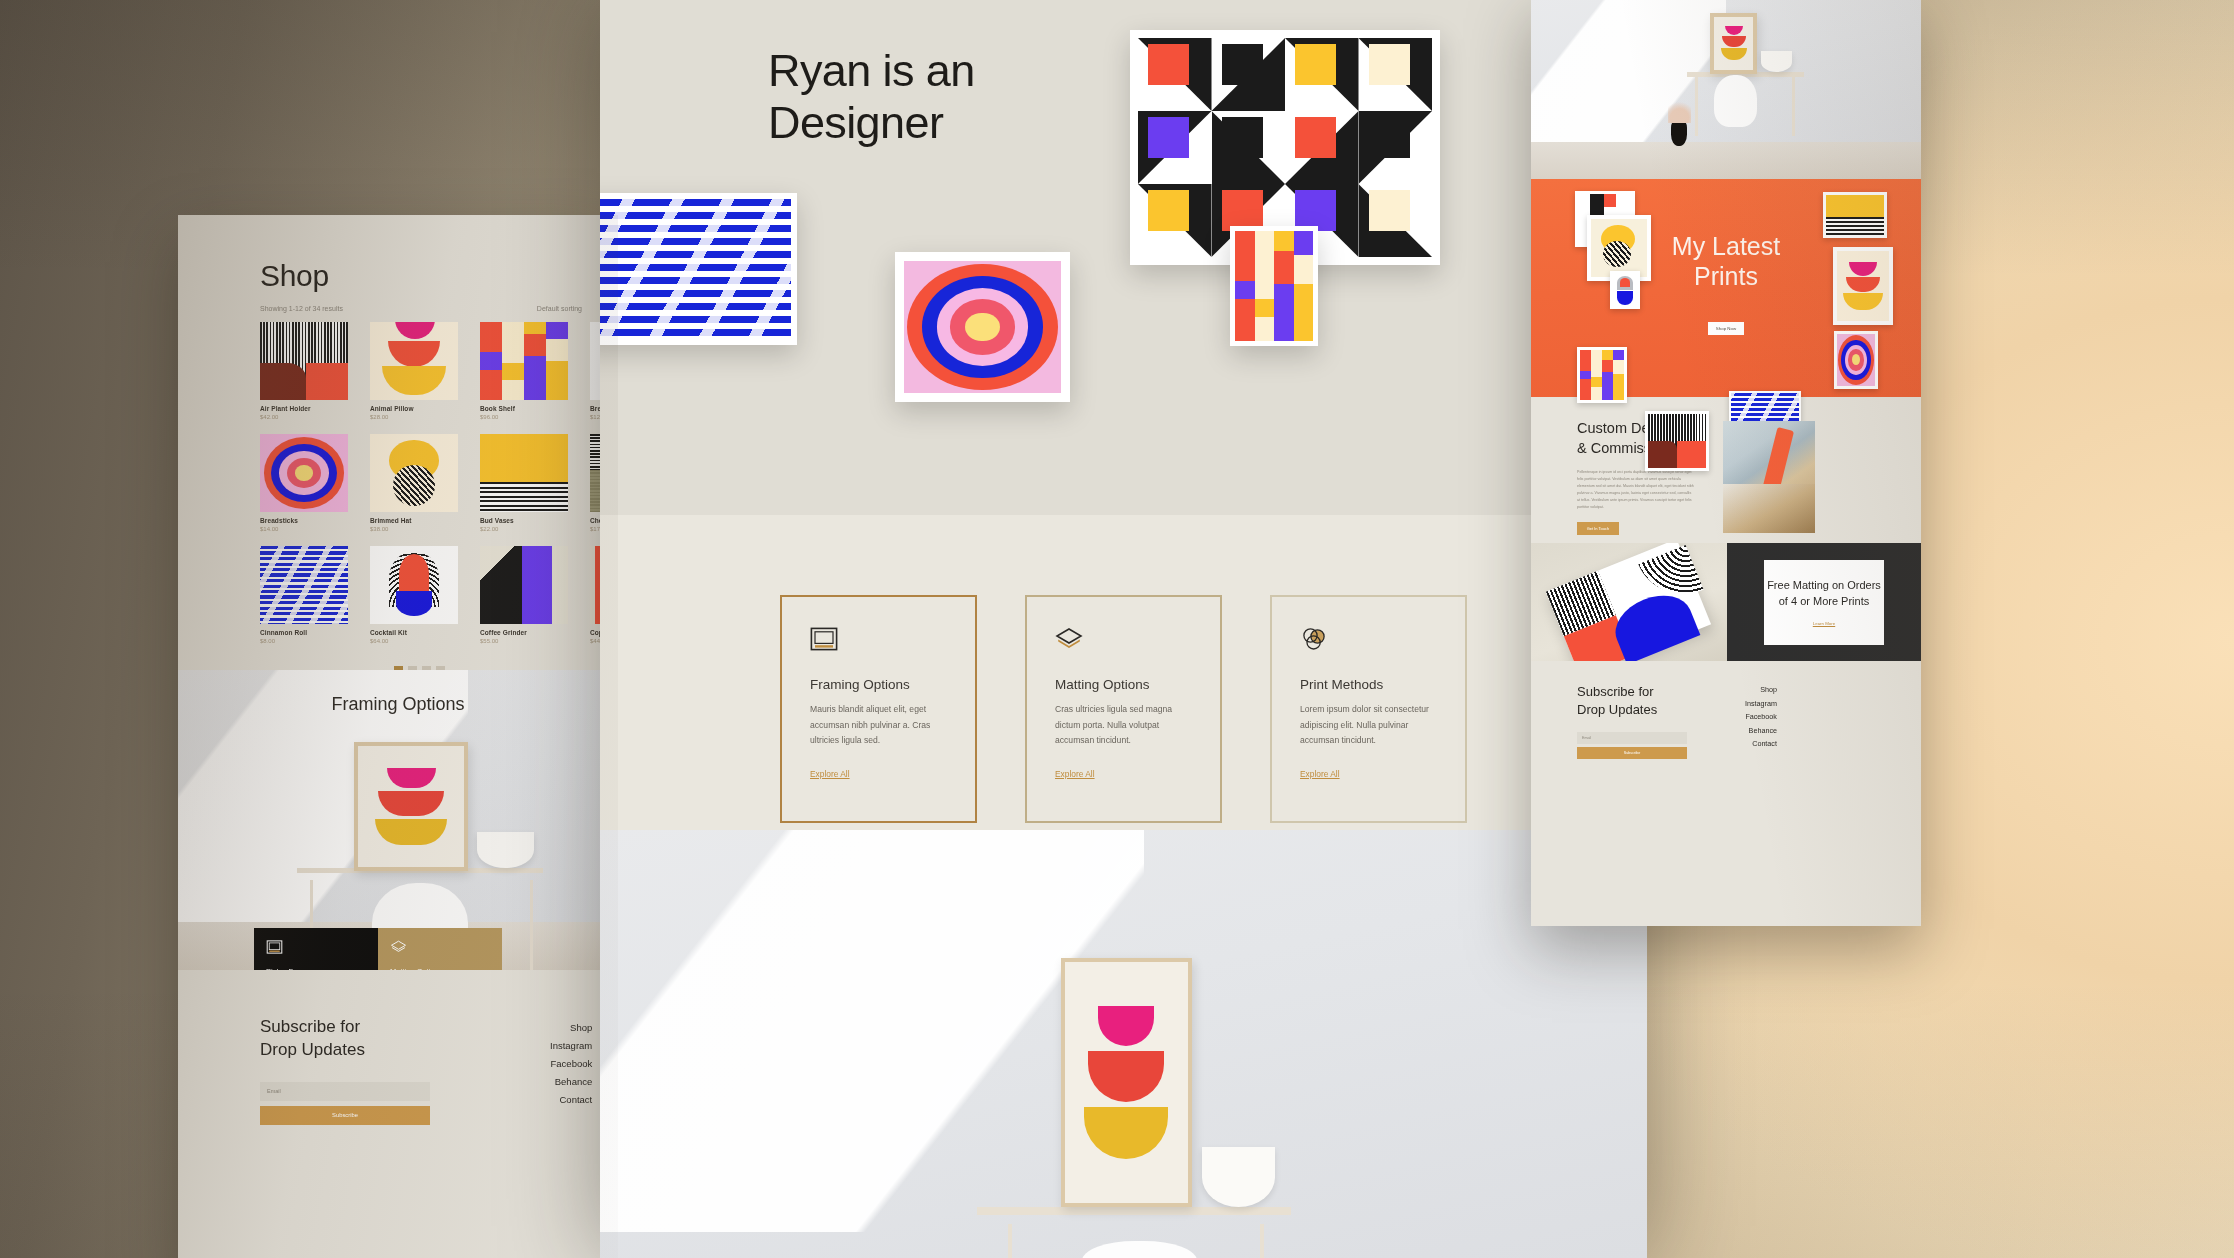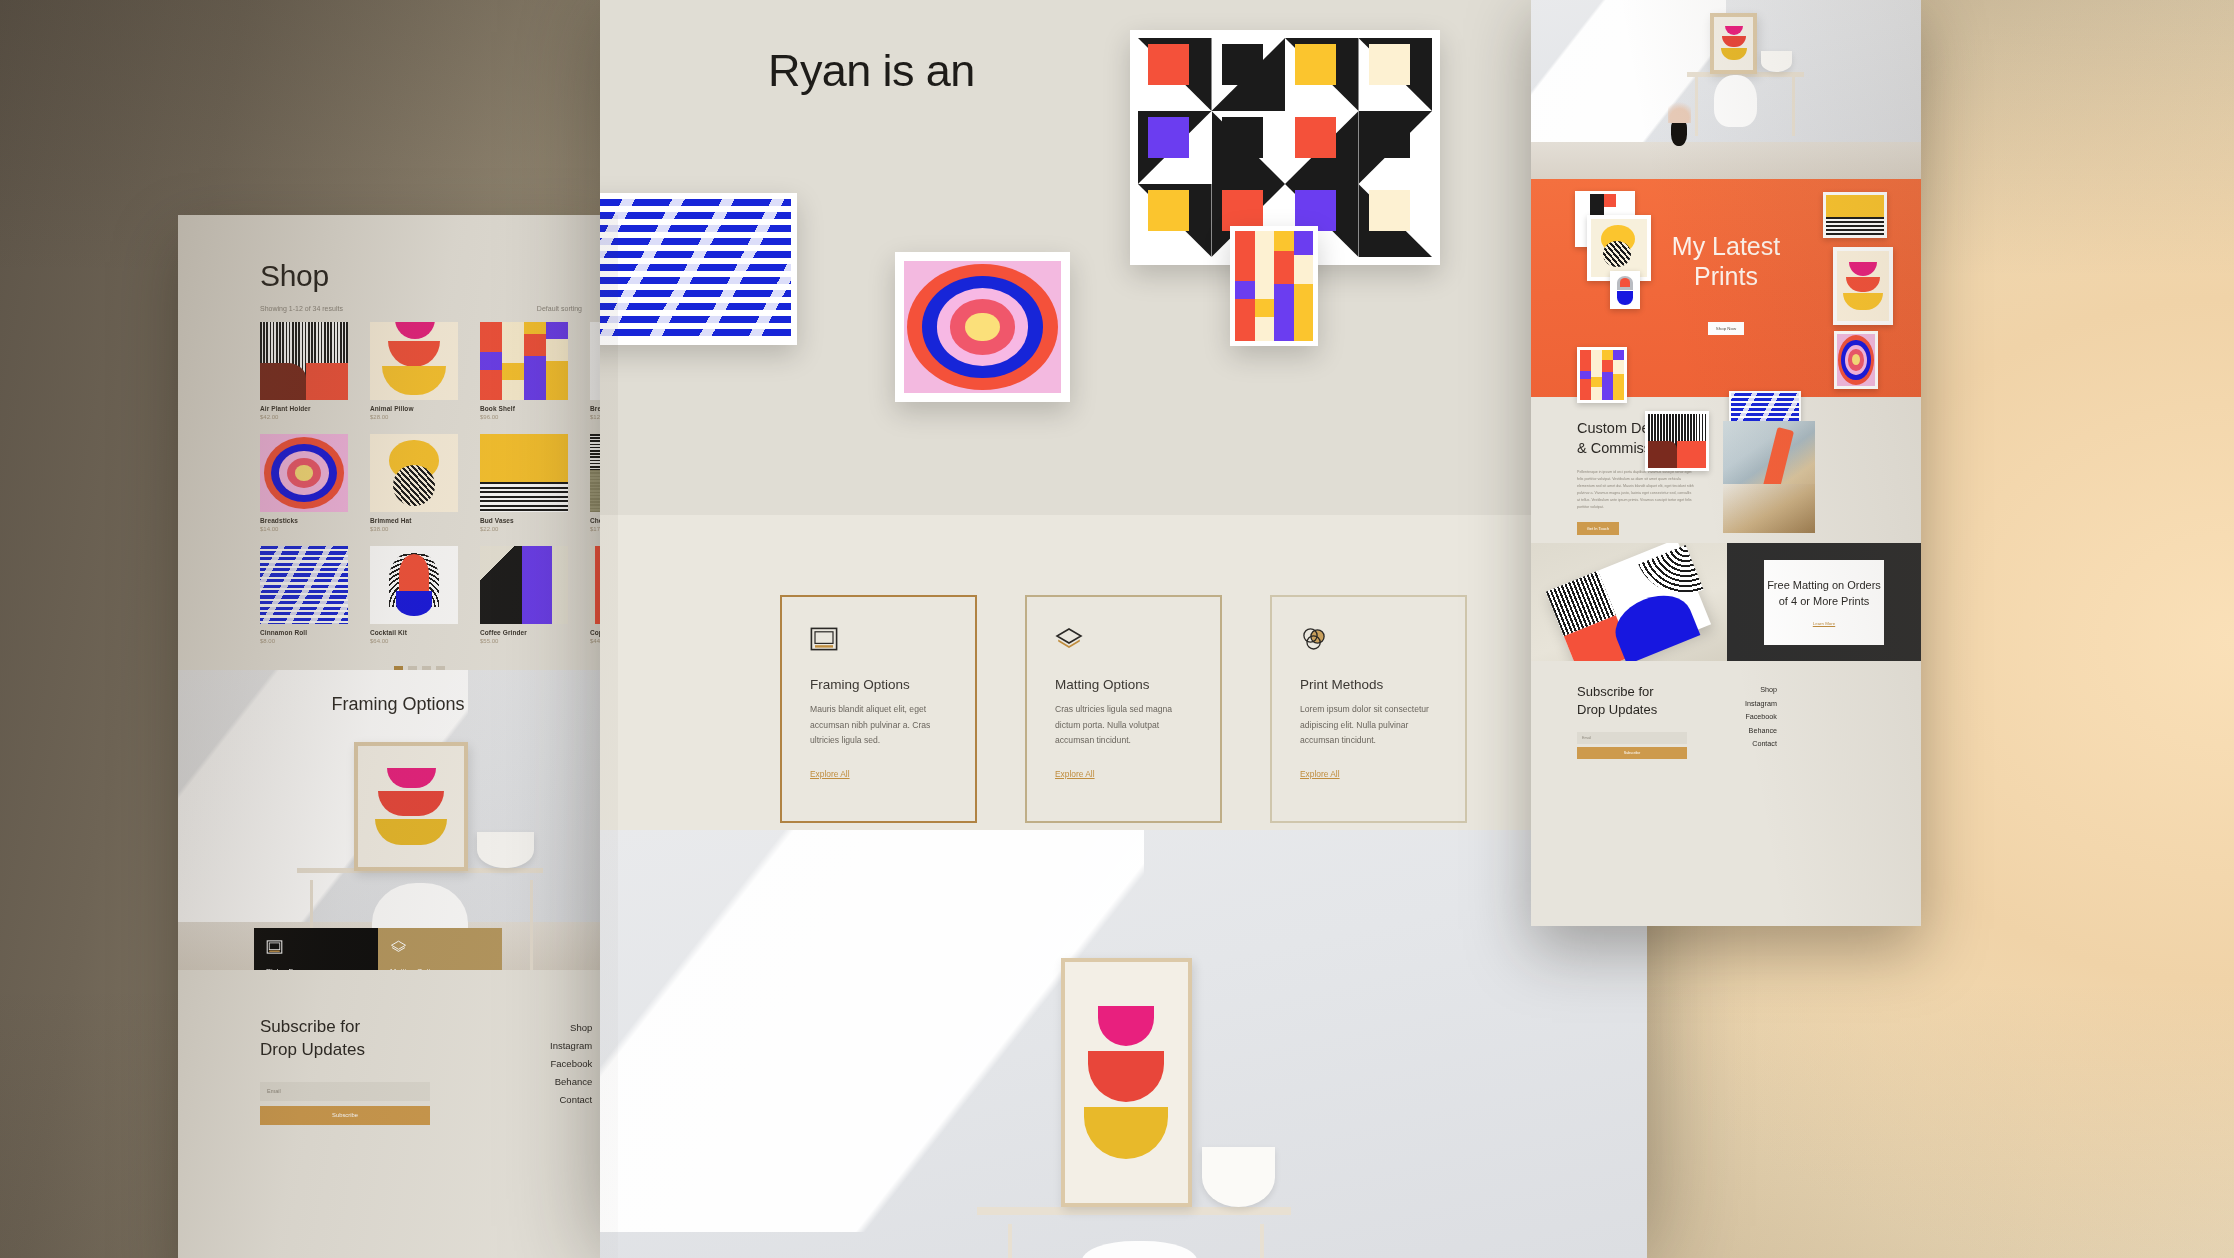--- a/index.html
+++ b/index.html
@@ -371,20 +371,21 @@
   </div>
 
   <div class="tint"></div>
 </div>
 
 <div class="panel" id="panel-center">
 
   <div class="hero">
     <div class="hero-h1">
       <div>Ryan is an</div>
+      <div>Designer</div>
     </div>
     <div class="hero-btn">Shop Prints</div>
 
     <div class="art" id="quilt-art" style="left:530px;top:30px;width:310px;height:235px;padding:8px;">
       <div class="quilt" id="quilt" style="width:100%;height:100%;">
           <div class="qc">
             <div class="tri" style="clip-path: polygon(0px 0px, 100% 0px, 100% 100%);"></div>
             <div class="sq" style="background: rgb(244, 81, 58);"></div>
           </div>
           <div class="qc">

